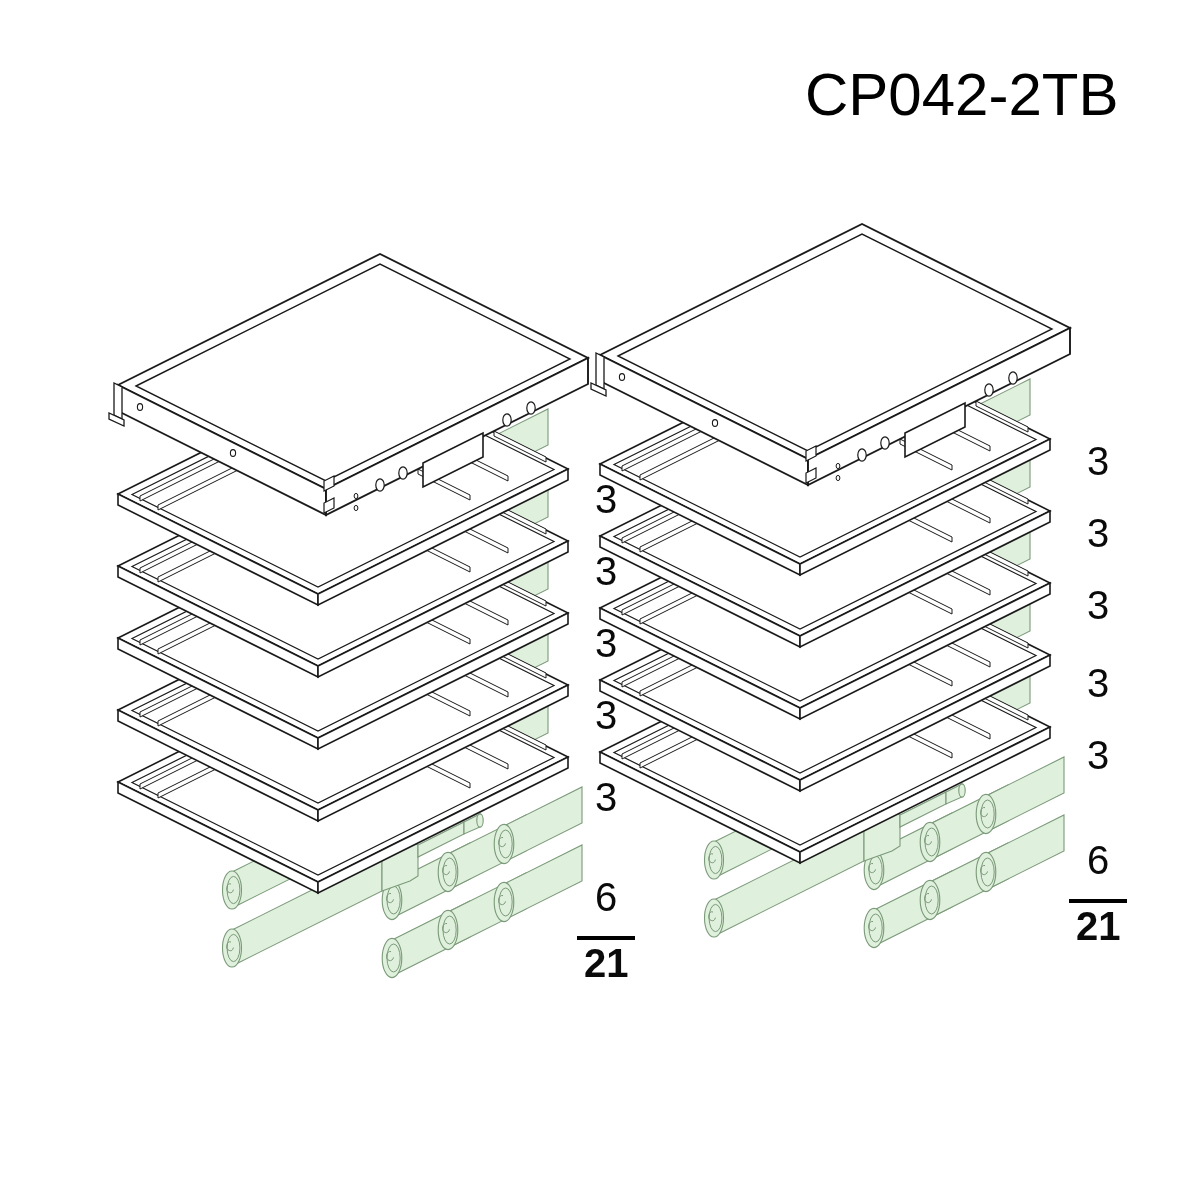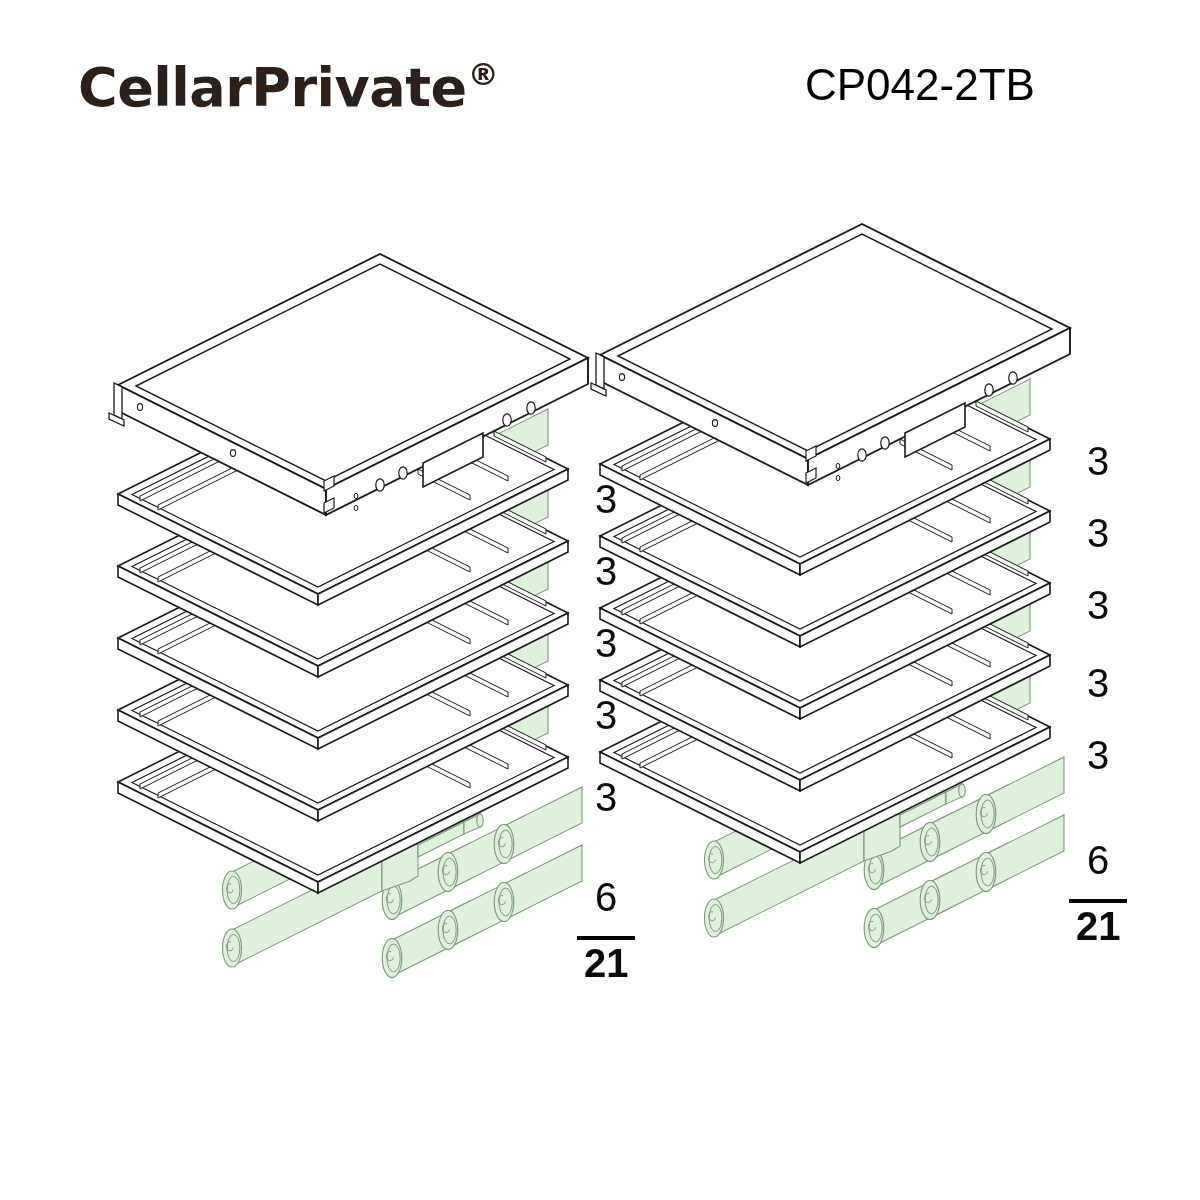--- a/index.html
+++ b/index.html
@@ -19,21 +19,21 @@
     font-size:54px;font-weight:700;color:#2b201b;
     letter-spacing:-0.5px;white-space:nowrap;
     font-family:"DejaVu Sans","Liberation Sans",sans-serif;
   }
   .brand .reg{
     font-size:31px;vertical-align:super;font-weight:700;
     line-height:0;position:relative;top:-2px;left:1px;
   }
   .model{
     position:absolute;left:805px;top:60px;
-    font-size:44px;font-weight:400;color:#000000;
+    font-size:60px;font-weight:400;color:#000000;
     letter-spacing:0px;white-space:nowrap;
   }
 
   
   .stage{position:absolute;left:0;top:0;width:1200px;height:1200px;}
   svg.art{position:absolute;left:0;top:0;width:1200px;height:1200px;overflow:visible;}
 
   
   .lbl{
     position:absolute;
@@ -47,21 +47,20 @@
   .rule{
     position:absolute;height:4px;background:#000000;
   }
 </style>
 </head>
 <body>
 
 <div id="page">
 
   <div class="header">
-    <div class="brand"><span>CellarPrivate</span><span class="reg">®</span></div>
     <div class="model">CP042-2TB</div>
   </div>
 
   <div class="stage">
     <svg class="art" viewBox="0 0 1200 1200">
       <defs>
 
         <g id="bottle">
 
           <path d="M0,0 L150,-75 L150,-39 L0,36 Z" fill="#dff0dc" stroke="#7b9a79" stroke-width="1.1"></path>

